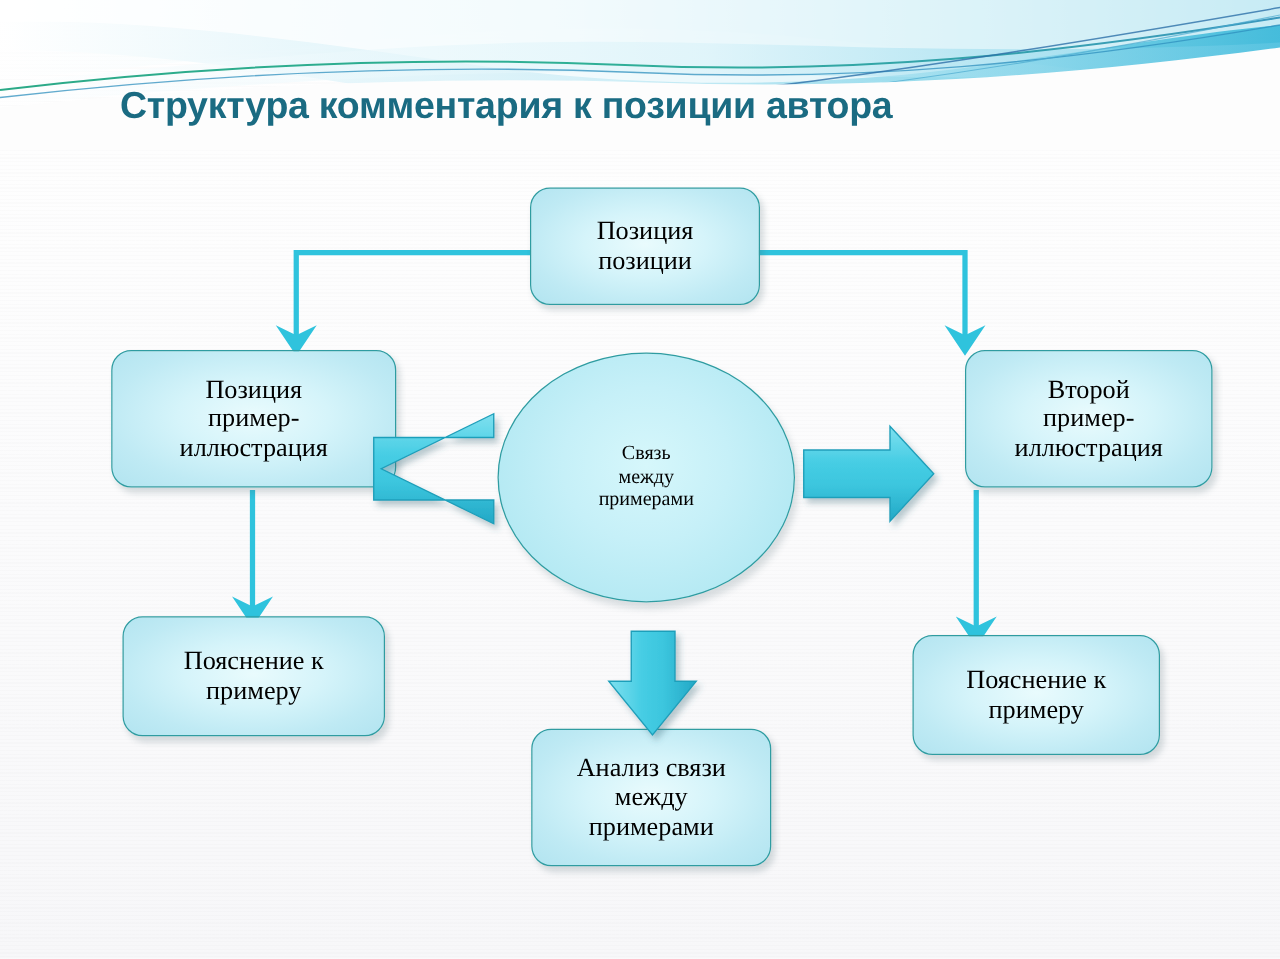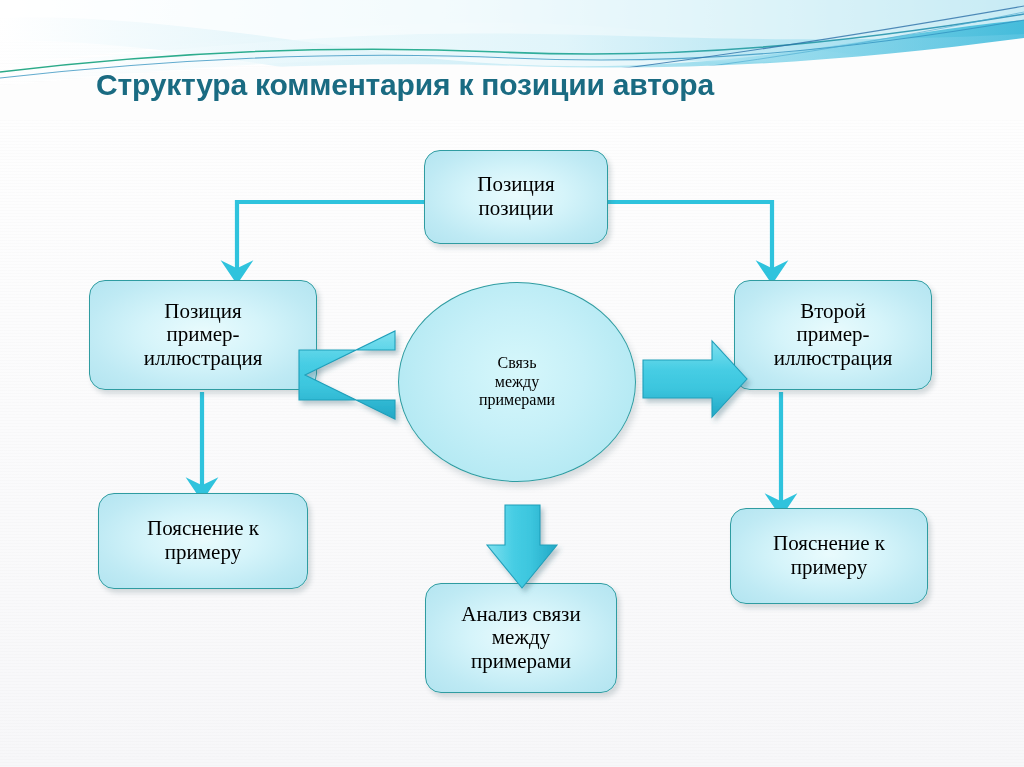--- a/index.html
+++ b/index.html
@@ -253,21 +253,21 @@
       </div>
 
       <div class="node" style="left:89px; top:280px; width:228px; height:110px;">
         <span class="label">
           <span>Позиция</span><br>
           <span>пример-</span><br>
           <span>иллюстрация</span>
         </span>
       </div>
 
-      <div class="node" style="left:734px; top:280px; width:198px; height:110px;">
+      <div class="node" style="left:772px; top:280px; width:198px; height:110px;">
         <span class="label">
           <span>Второй</span><br>
           <span>пример-</span><br>
           <span>иллюстрация</span>
         </span>
       </div>
 
       <div class="ellipse-node" style="left:398px; top:282px; width:238px; height:200px;">
         <span class="label">
           <span>Связь</span><br>

